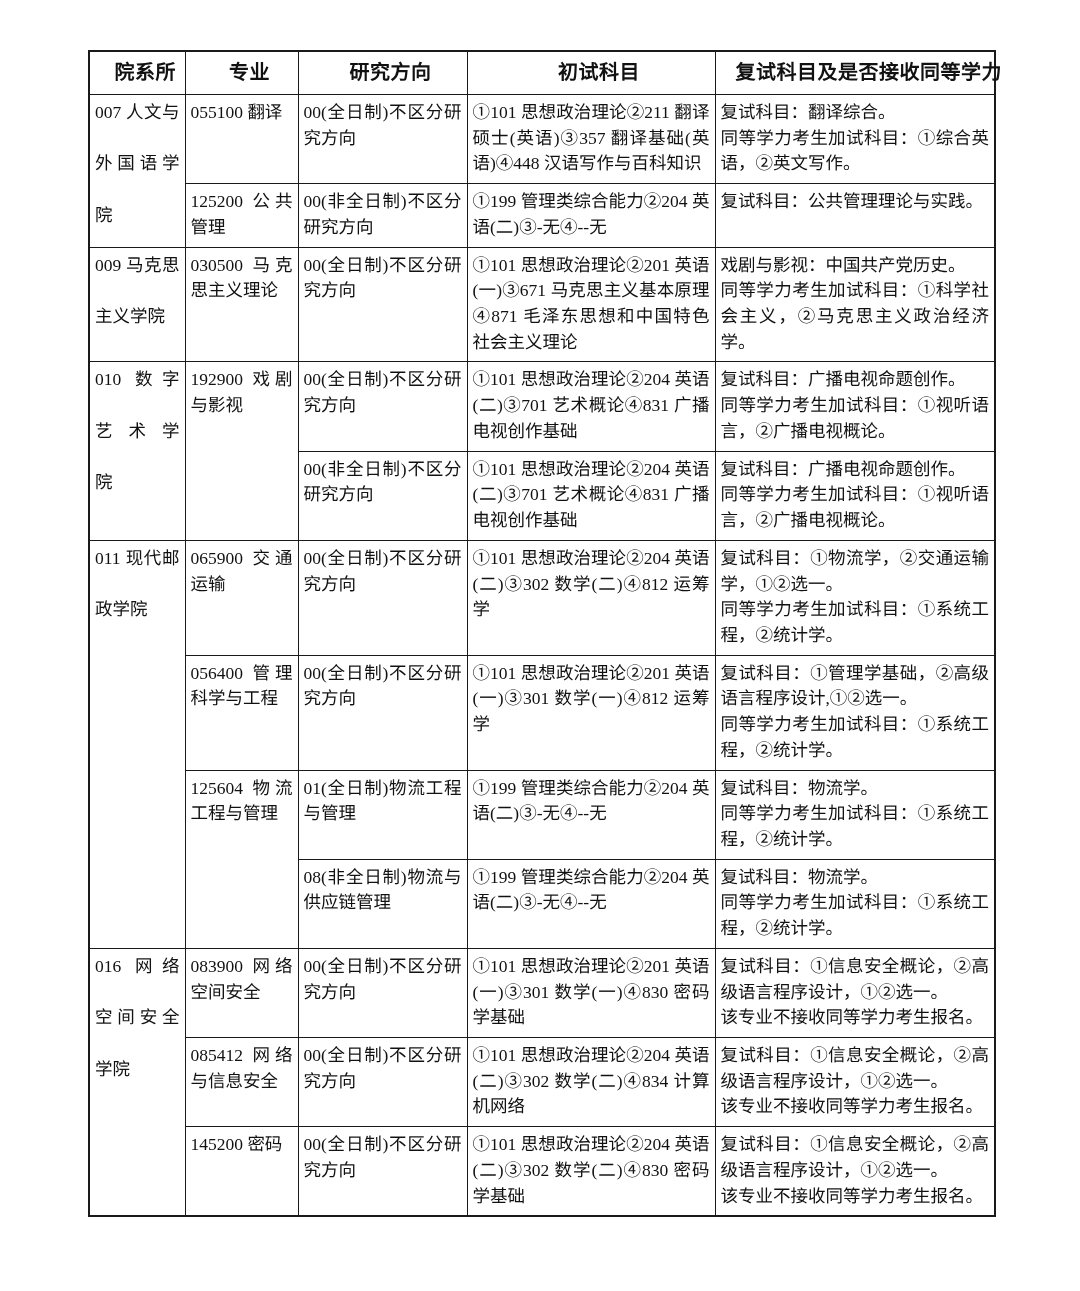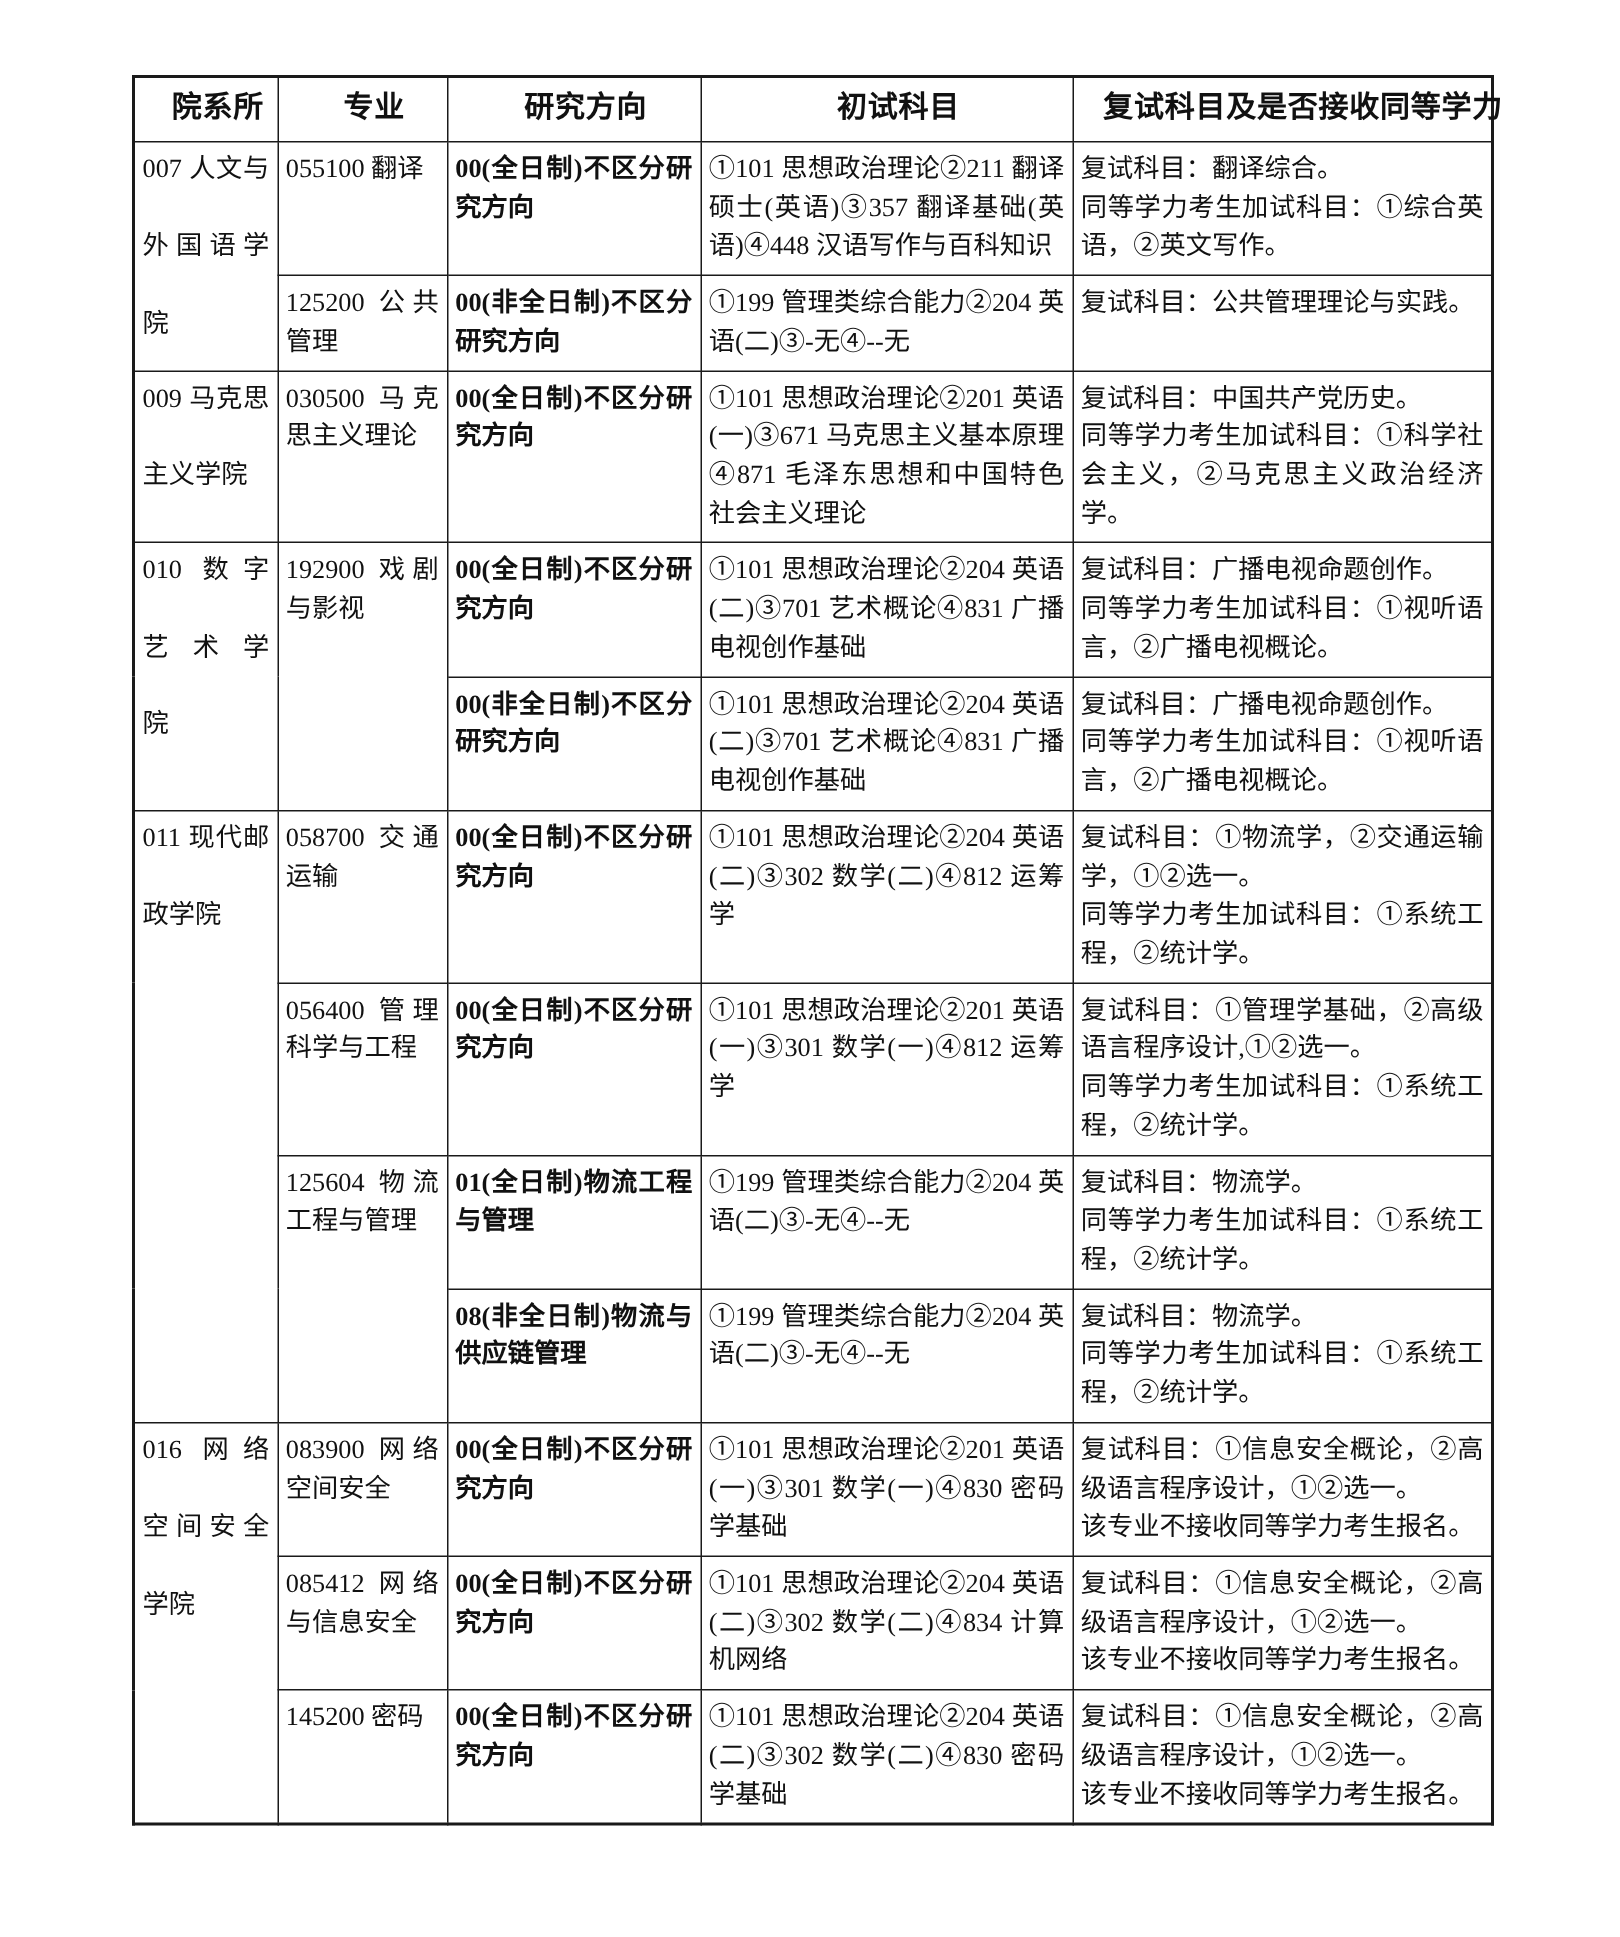--- a/index.html
+++ b/index.html
@@ -88,21 +88,21 @@
     content: "";
     display: inline-block;
     width: 100%;
     height: 0;
   }
   td.dept .jline.last::after {
     content: none;
   }
 
   td.major   { text-align: justify; text-justify: inter-character; }
-  td.dir     { text-align: justify; text-justify: inter-character; font-weight: bold; }
+  td.dir     { text-align: justify; text-justify: inter-character; }
   td.first   { text-align: justify; text-justify: inter-character; }
   td.second  { text-align: left; }
 
   td.second .ln { display: block; }
 </style>
 </head>
 <body>
 
 <div class="page">
   <div class="table-wrap">
@@ -148,21 +148,21 @@
           </tr>
           <tr>
             <td class="dept" rowspan="1">
               <span class="jline">009 马克思</span>
               <span class="jline last">主义学院</span>
             </td>
             <td class="major">030500 马克思主义理论</td>
             <td class="dir">00(全日制)不区分研究方向</td>
             <td class="first">①101 思想政治理论②201 英语(一)③671 马克思主义基本原理④871 毛泽东思想和中国特色社会主义理论</td>
             <td class="second">
-              <span class="ln">复试科目：中国共产党历史。</span>
+              <span class="ln">戏剧与影视：中国共产党历史。</span>
               <span class="ln">同等学力考生加试科目：①科学社会主义，②马克思主义政治经济学。</span>
             </td>
           </tr>
           <tr>
             <td class="dept" rowspan="2">
               <span class="jline">010 数字</span>
               <span class="jline">艺术学</span>
               <span class="jline last">院</span>
             </td>
             <td class="major" rowspan="2">192900 戏剧与影视</td>
@@ -179,21 +179,21 @@
             <td class="second">
               <span class="ln">复试科目：广播电视命题创作。</span>
               <span class="ln">同等学力考生加试科目：①视听语言，②广播电视概论。</span>
             </td>
           </tr>
           <tr>
             <td class="dept" rowspan="4">
               <span class="jline">011 现代邮</span>
               <span class="jline last">政学院</span>
             </td>
-            <td class="major">058700 交通运输</td>
+            <td class="major">065900 交通运输</td>
             <td class="dir">00(全日制)不区分研究方向</td>
             <td class="first">①101 思想政治理论②204 英语(二)③302 数学(二)④812 运筹学</td>
             <td class="second">
               <span class="ln">复试科目：①物流学，②交通运输学，①②选一。</span>
               <span class="ln">同等学力考生加试科目：①系统工程，②统计学。</span>
             </td>
           </tr>
           <tr>
             <td class="major">056400 管理科学与工程</td>
             <td class="dir">00(全日制)不区分研究方向</td>

